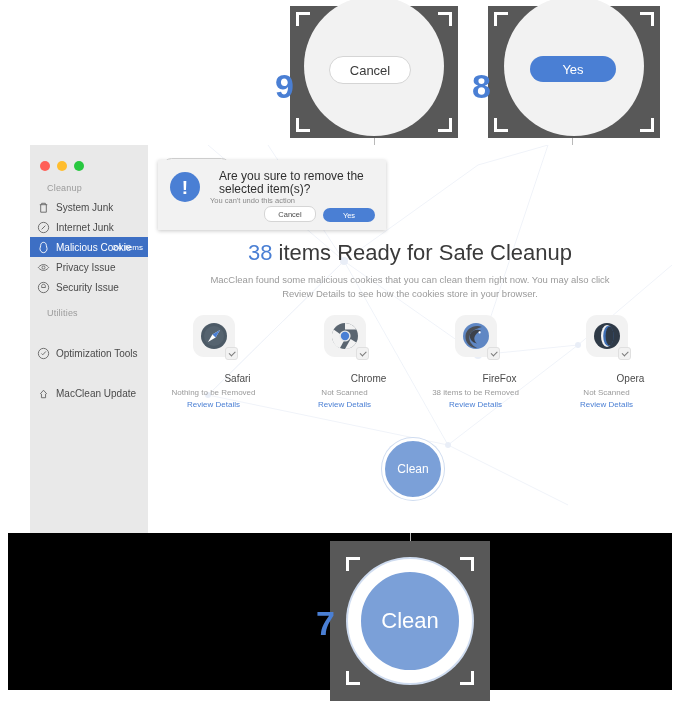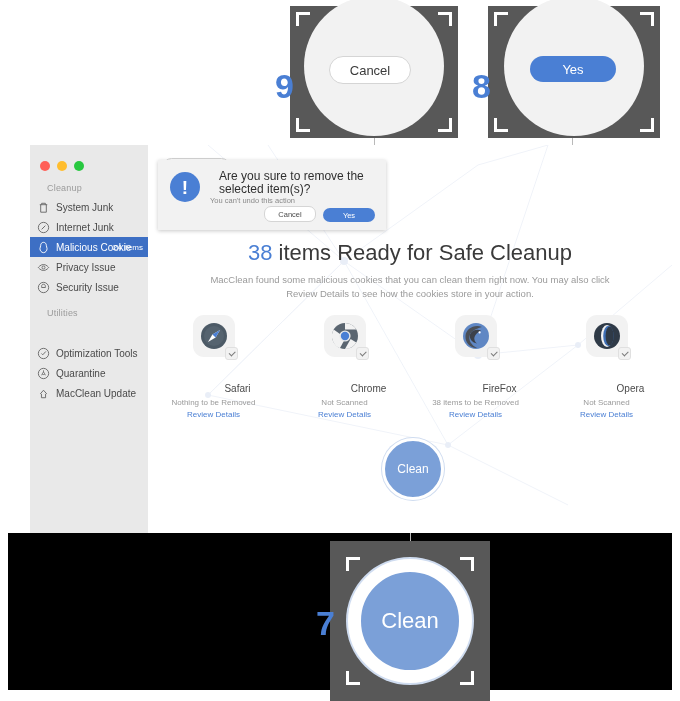--- a/index.html
+++ b/index.html
@@ -49,21 +49,21 @@
   
   #browsers{position:absolute;left:0;top:170px;width:524px;display:flex;}
   .bcell{flex:1;text-align:center;position:relative;}
   .btile{width:42px;height:42px;border-radius:11px;background:#f2f2f2;margin:0 auto;position:relative;}
   .btile .glyph{position:absolute;left:6px;top:6px;width:30px;height:30px;}
   .bcheck{position:absolute;right:-3px;bottom:-3px;width:13px;height:13px;border-radius:3px;
           background:#f2f2f2;border:1px solid #e0e0e0;box-sizing:border-box;}
   .bcheck:after{content:"";position:absolute;left:3px;top:3px;width:5px;height:2.5px;
                 border-left:1.4px solid #7a7a7a;border-bottom:1.4px solid #7a7a7a;
                 transform:rotate(-45deg);}
-  .bname{margin-top:26px;font-size:10px;color:#4a4a4a;padding-left:48px;}
+  .bname{margin-top:16px;font-size:10px;color:#4a4a4a;padding-left:48px;}
   .bstat{margin-top:4px;font-size:8px;color:#9a9a9a;}
   .blink{margin-top:3px;font-size:8px;color:#4a7fd4;}
 
   
   #clean-btn{position:absolute;left:50%;margin-left:-28px;top:293px;width:56px;height:56px;
              border-radius:50%;background:#7ba0d8;border:3px solid #fff;
              box-shadow:0 0 0 1px #cfdcf0;display:flex;align-items:center;justify-content:center;
              color:#fff;font-size:12px;}
 
   
@@ -176,30 +176,20 @@
     <div class="sb-item" style="top:198px;">
       <span class="ico">
         <svg viewBox="0 0 16 16">
             <circle cx="8" cy="8" r="5.5" fill="none" stroke="#6a6a6a" stroke-width="1"></circle>
             <path d="M10.5 5.8L7.2 9.4 5.8 8" fill="none" stroke="#6a6a6a" stroke-width="1"></path>
           </svg>
       </span>
       <span class="lbl">Optimization Tools</span>
     </div>
 
-    <div class="sb-item" style="top:218px;">
-      <span class="ico">
-        <svg viewBox="0 0 16 16">
-            <circle cx="8" cy="8" r="5.5" fill="none" stroke="#6a6a6a" stroke-width="1"></circle>
-            <circle cx="8" cy="8" r="1.1" fill="none" stroke="#6a6a6a" stroke-width=".9"></circle>
-            <path d="M8 4.6v2M5.6 9.6l1.7-1M10.4 9.6l-1.7-1" stroke="#6a6a6a" stroke-width=".9" fill="none"></path>
-          </svg>
-      </span>
-      <span class="lbl">Quarantine</span>
-    </div>
 
     <div class="sb-item" style="top:238px;">
       <span class="ico">
         <svg viewBox="0 0 16 16">
             <path d="M4.5 8.5L8 4.5l3.5 4M5.8 8.5v4h4.4v-4" fill="none" stroke="#6a6a6a" stroke-width="1"></path>
           </svg>
       </span>
       <span class="lbl">MacClean Update</span>
     </div>
   </div>
@@ -226,21 +216,21 @@
         <circle cx="300" cy="300" r="3"></circle>
       </g>
     </svg>
 
     <div id="startover">Start Over</div>
 
     <div id="headline">
       <span class="num">38</span><span> items Ready for Safe Cleanup</span>
     </div>
 
-    <div id="subtext">MacClean found some malicious cookies that you can clean them right now. You may also click Review Details to see how the cookies store in your action.</div>
+    <div id="subtext">MacClean found some malicious cookies that you can clean them right now. You may also click Review Details to see how the cookies store in your browser.</div>
 
     <div id="browsers">
 
       <div class="bcell">
         <div class="btile">
           <svg class="glyph" viewBox="0 0 30 30">
             <circle cx="15" cy="15" r="13" fill="#4c5a66"></circle>
             <circle cx="15" cy="15" r="10" fill="#55636f"></circle>
             <path d="M21 9 L16.6 16.6 L9 21 L13.4 13.4 Z" fill="#fff"></path>
             <path d="M21 9 L16.6 16.6 L13.4 13.4 Z" fill="#4a7fd4"></path>

